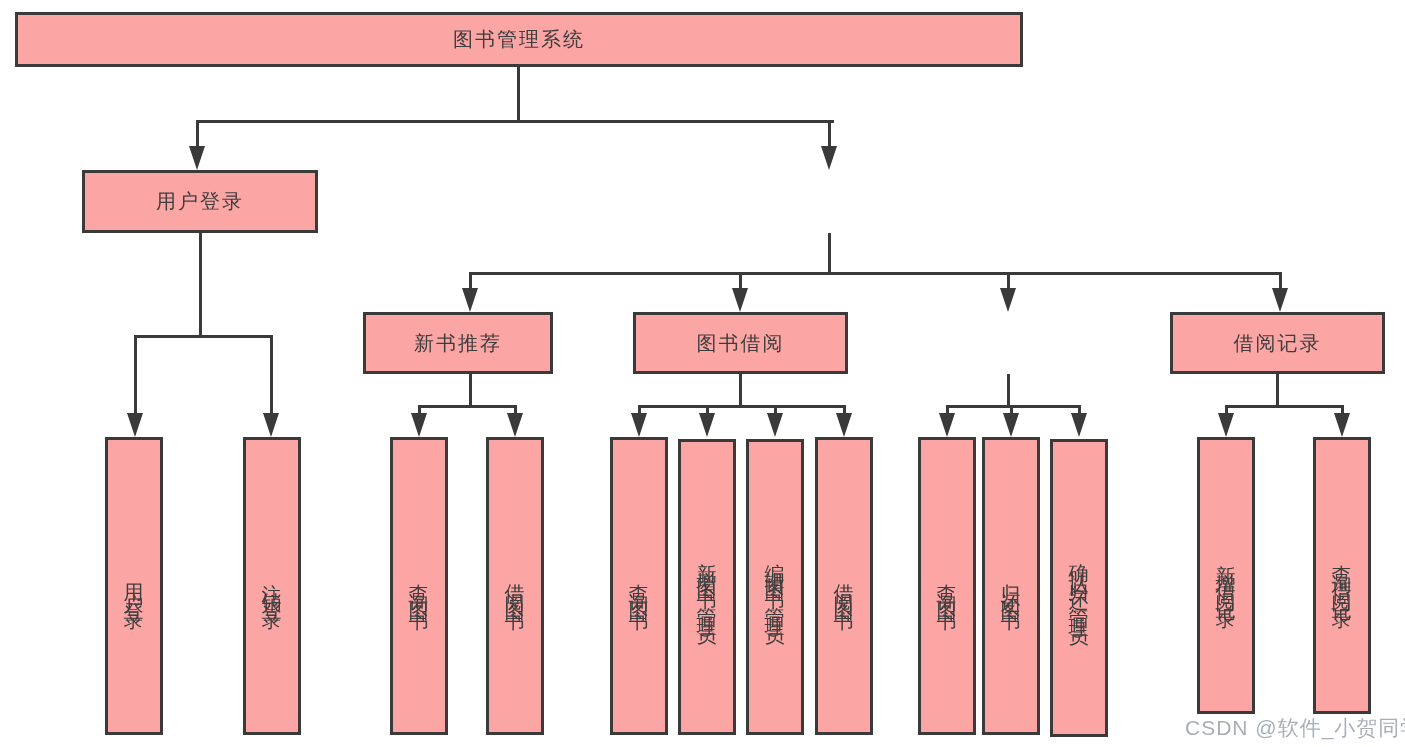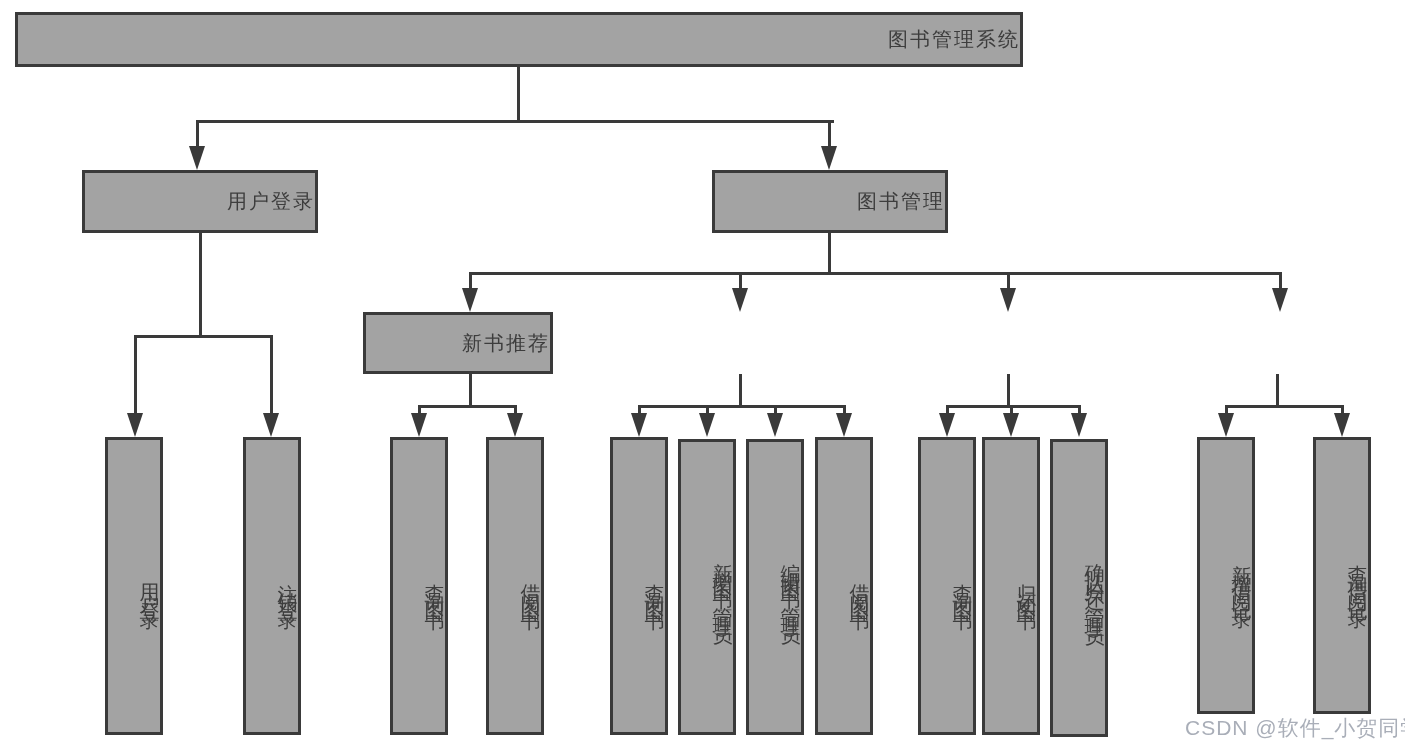--- a/index.html
+++ b/index.html
@@ -1,22 +1,22 @@
 <!DOCTYPE html>
 <html><head>
 <meta charset="utf-8">
 <style>
   html,body{margin:0;padding:0;background:#ffffff;}
   #canvas{
     position:relative;width:1405px;height:747px;background:#ffffff;overflow:hidden;
     font-family:"Liberation Sans","DejaVu Sans",sans-serif;color:#3d3d3d;
   }
   .node{
-    position:absolute;box-sizing:border-box;background:#a3a3a3;
-    border:3px solid #3a3a3a;display:flex;align-items:center;justify-content:flex-end;
+    position:absolute;box-sizing:border-box;background:#fca5a5;
+    border:3px solid #3a3a3a;display:flex;align-items:center;justify-content:center;
   }
   .hlabel{font-size:20px;letter-spacing:2px;white-space:nowrap;}
   .vlabel{
     writing-mode:vertical-lr;text-orientation:mixed;
     font-size:20px;letter-spacing:9px;line-height:1;white-space:nowrap;
   }
   .line{position:absolute;background:#3a3a3a;}
   .arr{
     position:absolute;width:0;height:0;
     border-left:8px solid transparent;border-right:8px solid transparent;
@@ -39,23 +39,20 @@
   <div class="line" style="left:517px;top:67px;width:3px;height:53px"></div>
   <div class="line" style="left:196px;top:120px;width:638px;height:3px"></div>
   <div class="line" style="left:196px;top:120px;width:3px;height:26px"></div>
   <div class="arr" style="left:189px;top:146px"></div>
   <div class="line" style="left:828px;top:120px;width:3px;height:26px"></div>
   <div class="arr" style="left:821px;top:146px"></div>
 
   <div class="node" style="left:82px;top:170px;width:236px;height:63px">
     <span class="hlabel">用户登录</span>
   </div>
-  <div class="node" style="left:712px;top:170px;width:236px;height:63px">
-    <span class="hlabel">图书管理</span>
-  </div>
 
   <div class="line" style="left:199px;top:233px;width:3px;height:102px"></div>
   <div class="line" style="left:134px;top:335px;width:139px;height:3px"></div>
   <div class="line" style="left:134px;top:335px;width:3px;height:78px"></div>
   <div class="arr" style="left:127px;top:413px"></div>
   <div class="line" style="left:270px;top:335px;width:3px;height:78px"></div>
   <div class="arr" style="left:263px;top:413px"></div>
 
   <div class="line" style="left:828px;top:233px;width:3px;height:39px"></div>
   <div class="line" style="left:469px;top:272px;width:813px;height:3px"></div>
@@ -63,20 +60,26 @@
   <div class="arr" style="left:462px;top:288px"></div>
   <div class="line" style="left:739px;top:272px;width:3px;height:16px"></div>
   <div class="arr" style="left:732px;top:288px"></div>
   <div class="line" style="left:1007px;top:272px;width:3px;height:16px"></div>
   <div class="arr" style="left:1000px;top:288px"></div>
   <div class="line" style="left:1279px;top:272px;width:3px;height:16px"></div>
   <div class="arr" style="left:1272px;top:288px"></div>
 
   <div class="node" style="left:363px;top:312px;width:190px;height:62px">
     <span class="hlabel">新书推荐</span>
+  </div>
+  <div class="node" style="left:633px;top:312px;width:215px;height:62px">
+    <span class="hlabel">图书借阅</span>
+  </div>
+  <div class="node" style="left:1170px;top:312px;width:215px;height:62px">
+    <span class="hlabel">借阅记录</span>
   </div>
 
   <div class="line" style="left:469px;top:374px;width:3px;height:31px"></div>
   <div class="line" style="left:418px;top:405px;width:99px;height:3px"></div>
   <div class="line" style="left:418px;top:405px;width:3px;height:8px"></div>
   <div class="arr" style="left:411px;top:413px"></div>
   <div class="line" style="left:514px;top:405px;width:3px;height:8px"></div>
   <div class="arr" style="left:507px;top:413px"></div>
 
   <div class="line" style="left:739px;top:374px;width:3px;height:31px"></div>

